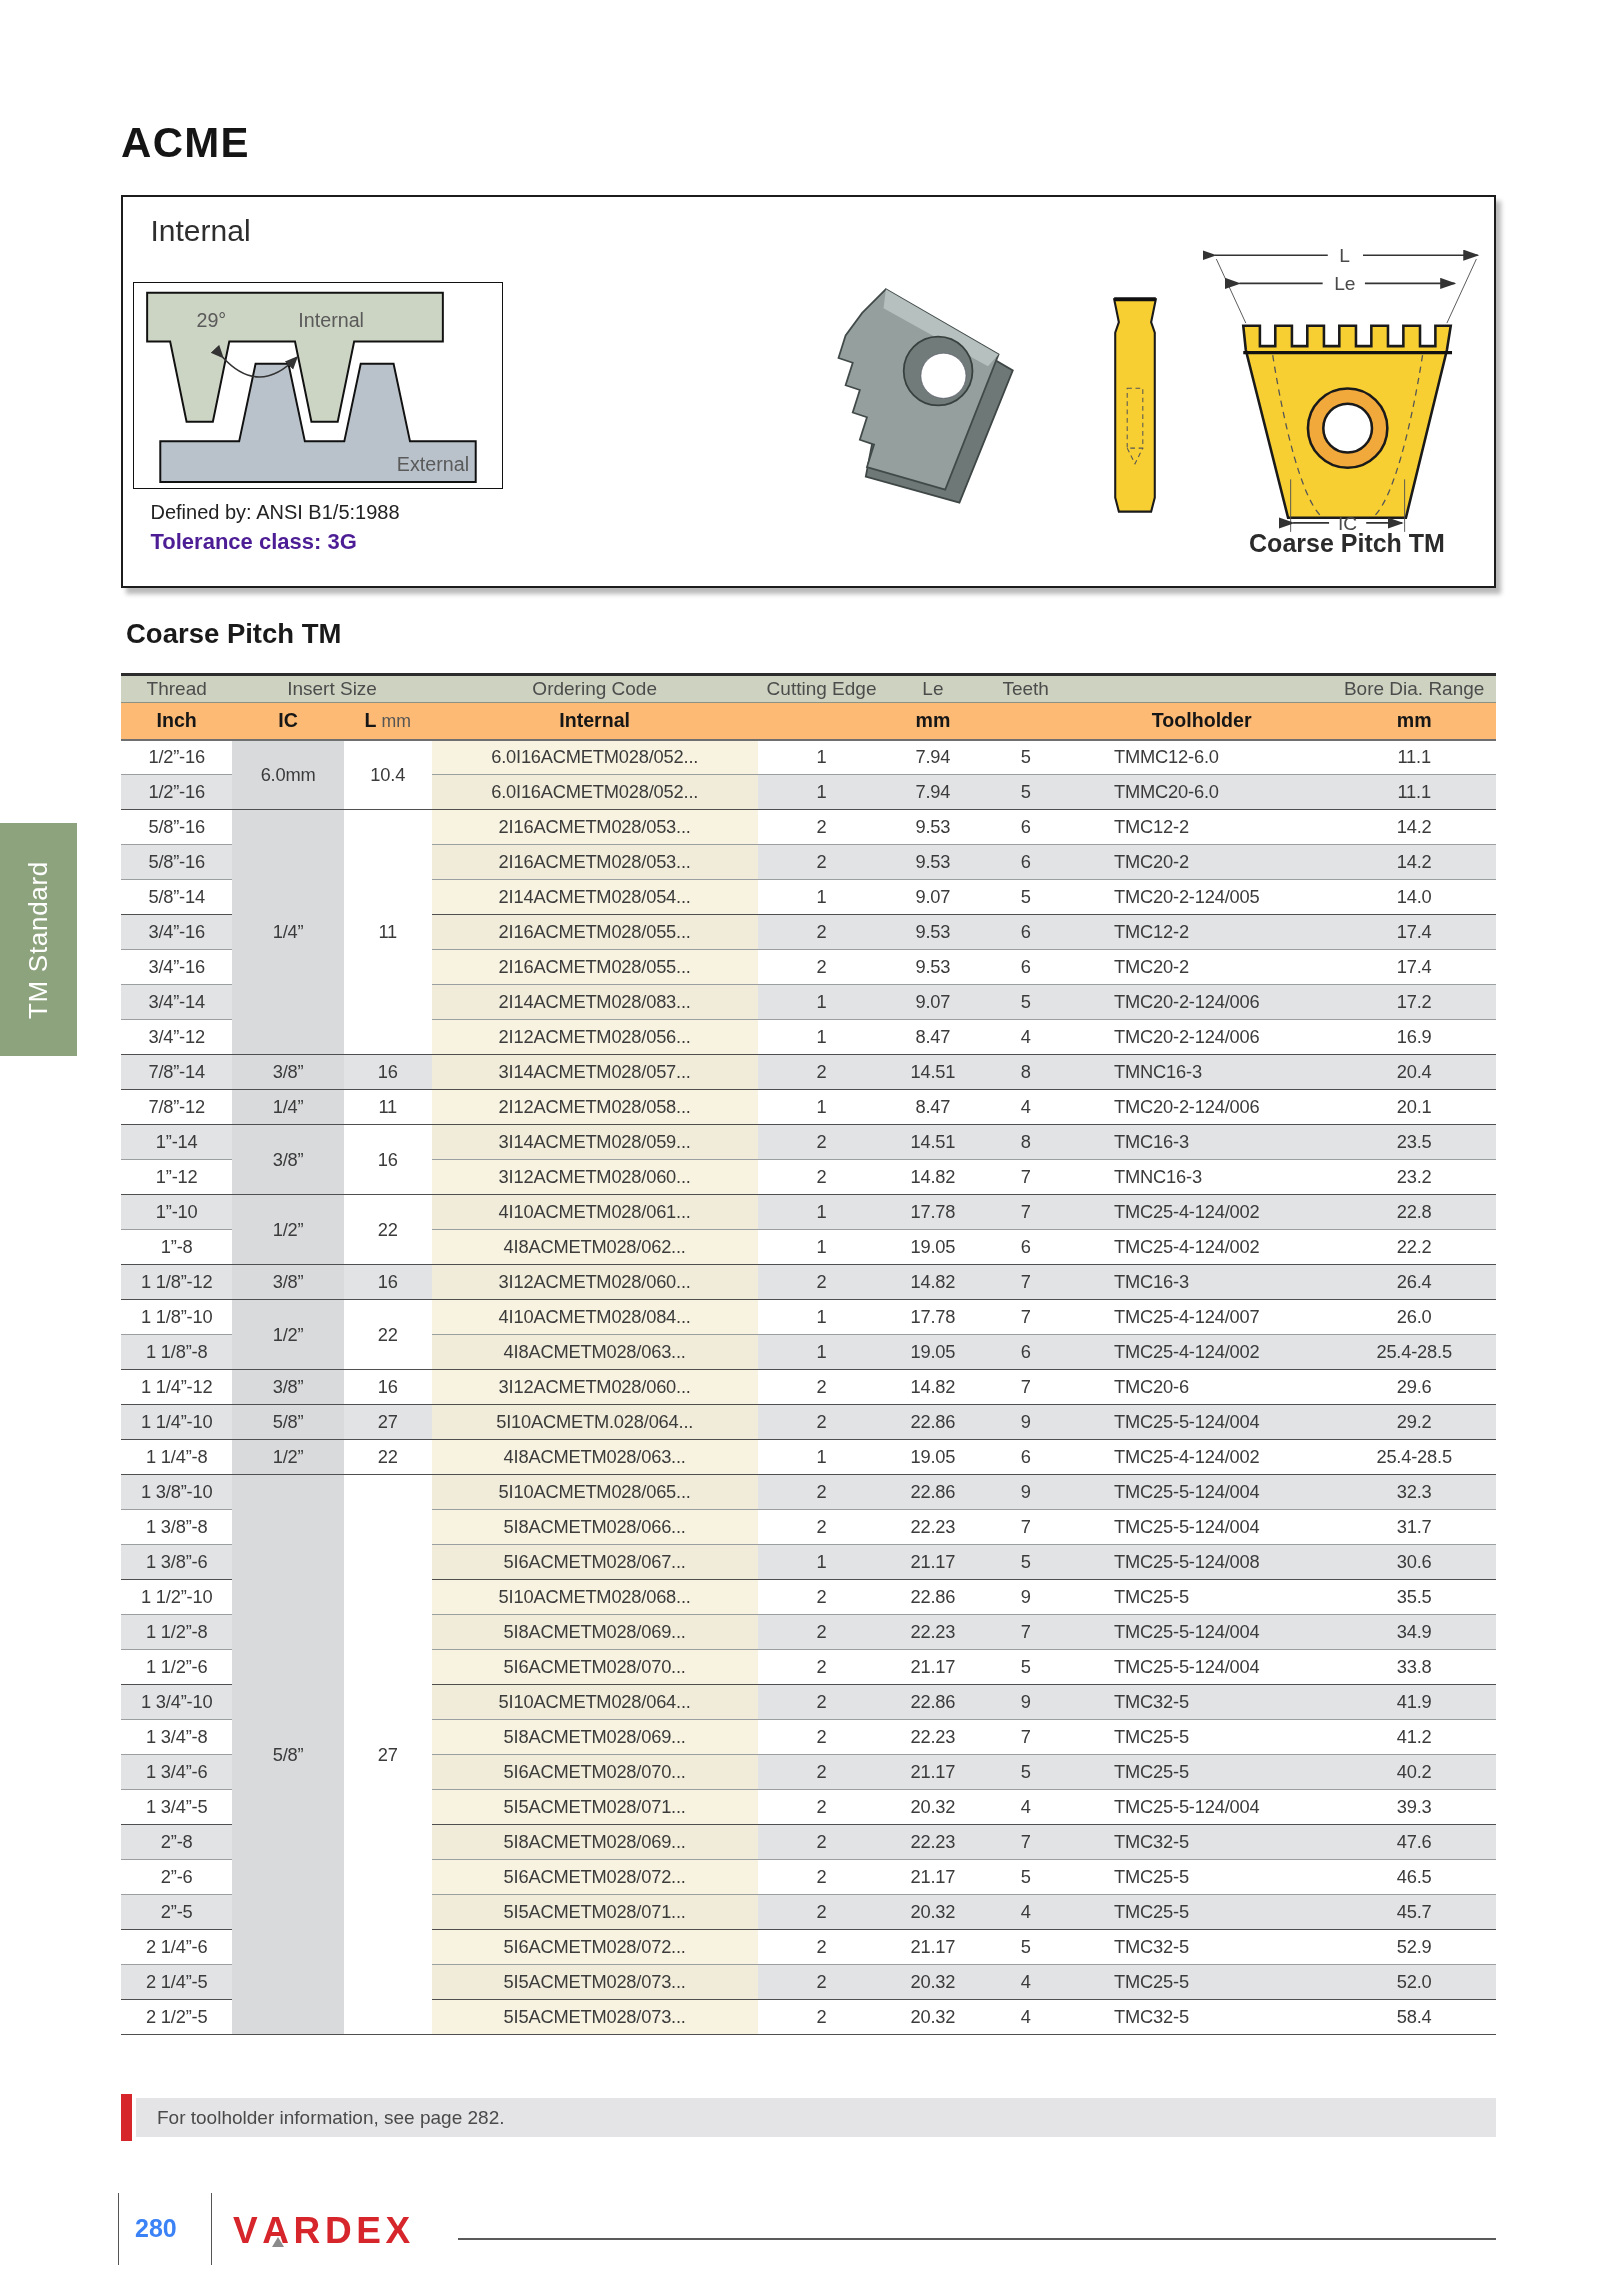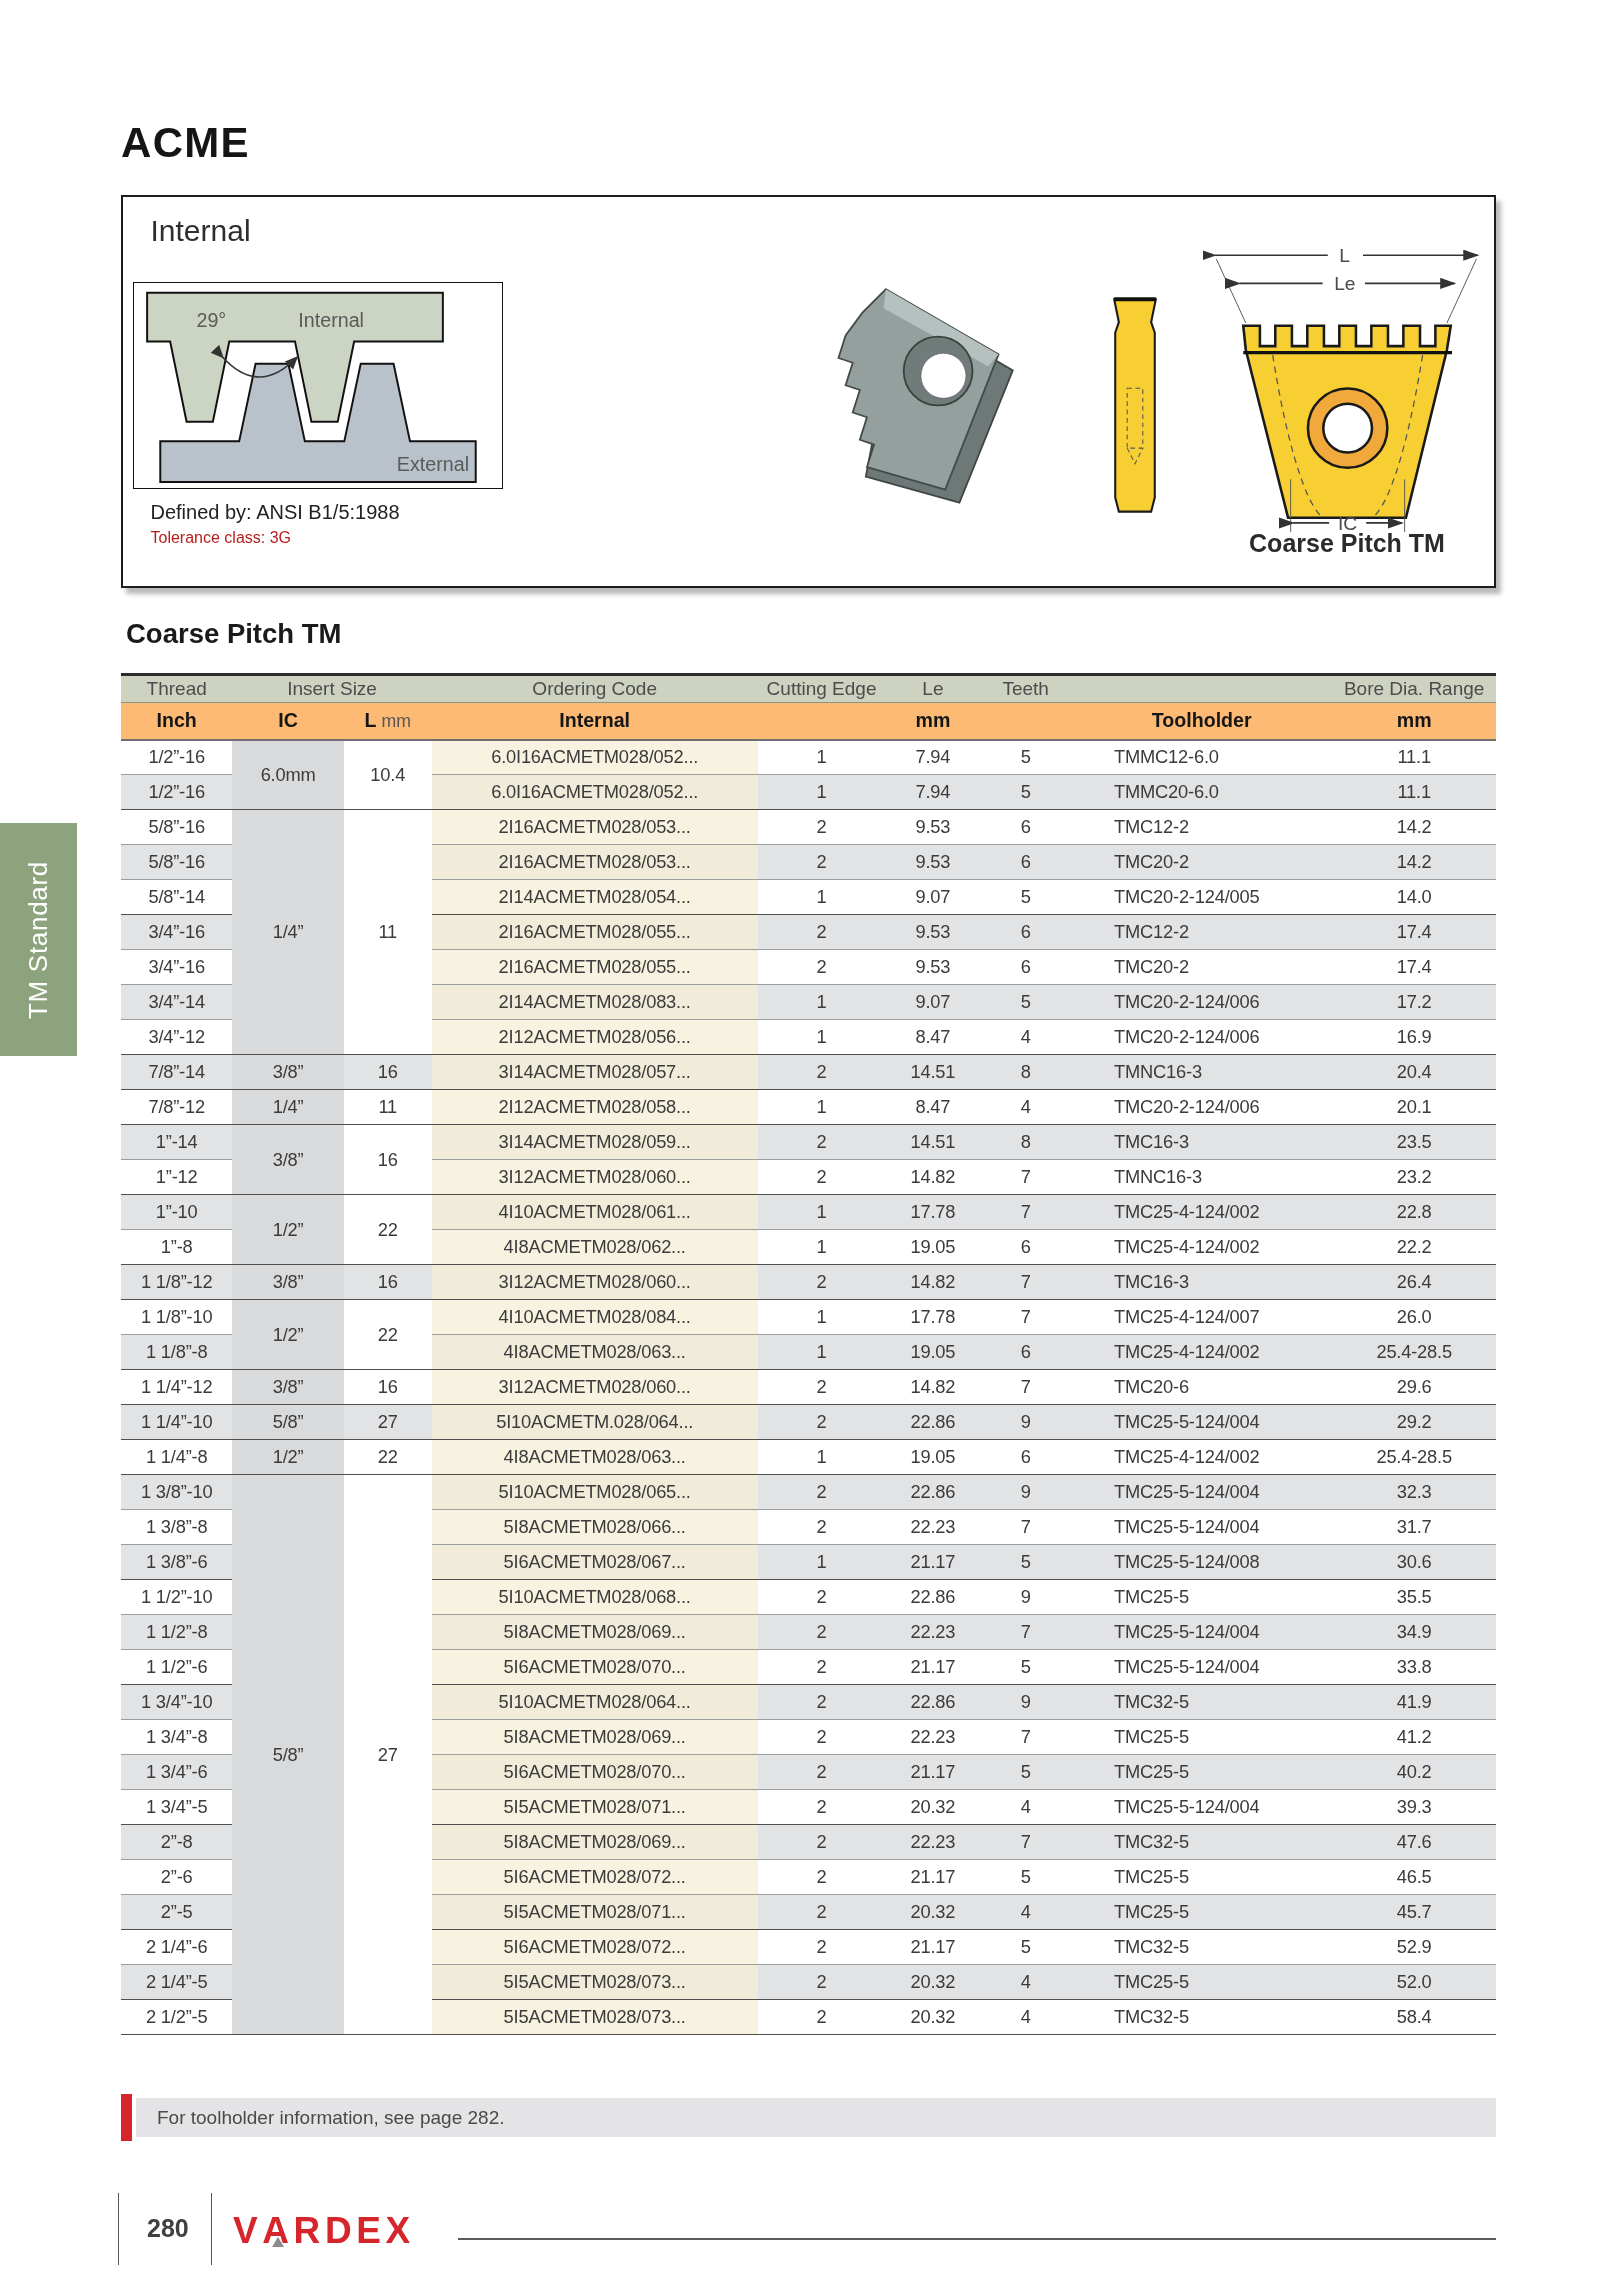--- a/index.html
+++ b/index.html
@@ -7,21 +7,21 @@
   .page { position:absolute; inset:0; overflow:hidden; }
 
   .acme-title { position:absolute; left:121px; top:119px; font-size:42px; font-weight:bold; letter-spacing:1.3px; color:#151515; }
 
   
   .info-box { position:absolute; left:121px; top:195px; width:1375px; height:393px; border:2px solid #1c1c1c; background:#fff; box-shadow:4.6px 5.9px 4.6px rgba(0,0,0,.28); }
   .internal-heading { position:absolute; left:27.5px; top:17px; font-size:30px; color:#2e2e2e; }
   .thread-diagram { position:absolute; left:10px; top:85px; width:370px; height:207px; border:1.3px solid #111; background:#fff; }
   .thread-diagram svg { width:100%; height:100%; display:block; }
   .defined-by { position:absolute; left:27.5px; top:304px; font-size:20px; color:#222; }
-  .tolerance   { position:absolute; left:27.5px; top:332px; font-size:16px; color:#b91c1c; }
+  .tolerance   { position:absolute; left:27.5px; top:332px; font-size:22px; color:#4c1d95;font-weight:bold; }
 
   .insert-3d   { position:absolute; left:674px; top:72px; width:249px; height:242px; }
   .insert-side { position:absolute; left:968px; top:95px; width:88px; height:229px; }
   .insert-front{ position:absolute; left:1080px; top:39px;  width:288px; height:301px; }
   .front-caption { position:absolute; left:1080px; top:332px; width:288px; text-align:center; font-size:25px; font-weight:bold; color:#2b2b2b; }
 
   
   .table-title { position:absolute; left:126px; top:618px; font-size:27.5px; font-weight:bold; color:#1a1a1a; }
   table.spec { position:absolute; left:121px; top:673px; width:1375px; border-collapse:collapse; table-layout:fixed; border-top:3.9px solid #2c2c2c; }
   table.spec th, table.spec td { font-weight:normal; }
@@ -41,21 +41,21 @@
 
   
   .side-tab { position:absolute; left:0; top:823px; width:77px; height:233px; background:var(--tab_green,#8ca37d); display:flex; align-items:center; justify-content:center; }
   .side-tab span { writing-mode:vertical-rl; transform:rotate(180deg); color:#fff; font-size:26px; letter-spacing:0.7px; }
 
   
   .note-accent { position:absolute; left:121px; top:2094px; width:11px; height:47px; background:var(--brand_red,#d6252b); }
   .note-bar { position:absolute; left:136px; top:2098px; width:1360px; height:39px; background:#e4e4e6; display:flex; align-items:center; }
   .note-bar span { margin-left:21px; font-size:19px; color:#4a4a4a; }
   .pf-rule-l { position:absolute; left:118px; top:2193px; width:1.3px; height:72px; background:#555; }
-  .page-num { position:absolute; left:147px; top:2214px; font-size:25px; font-weight:bold; color:#404040; }
+  .page-num { position:absolute; left:135px; top:2214px; font-size:25px; font-weight:bold; color:#3b82f6; }
   .pf-rule-m { position:absolute; left:211px; top:2193px; width:1.3px; height:72px; background:#555; }
   .brand-logo { position:absolute; left:233px; top:2210px; font-size:37px; font-weight:bold; letter-spacing:4.6px; color:var(--brand_red,#d6252b); }
   .brand-logo span { position:relative; display:inline-block; }
   .brand-logo span.logo-a::after { content:""; position:absolute; left:50%; transform:translateX(-50%); bottom:5.2px; border-left:6.5px solid transparent; border-right:6.5px solid transparent; border-bottom:10.5px solid #8a8a8a; }
   .pf-hline { position:absolute; left:458px; top:2238px; width:1038px; height:2px; background:#5a5a5a; }
 
   .dimtext { font-size:30px; fill:#4a4a4a; font-family:"Liberation Sans",sans-serif; }
   .diagtext { font-size:30px; fill:#5a5a5a; font-family:"Liberation Sans",sans-serif; }
 </style>
 </head>

